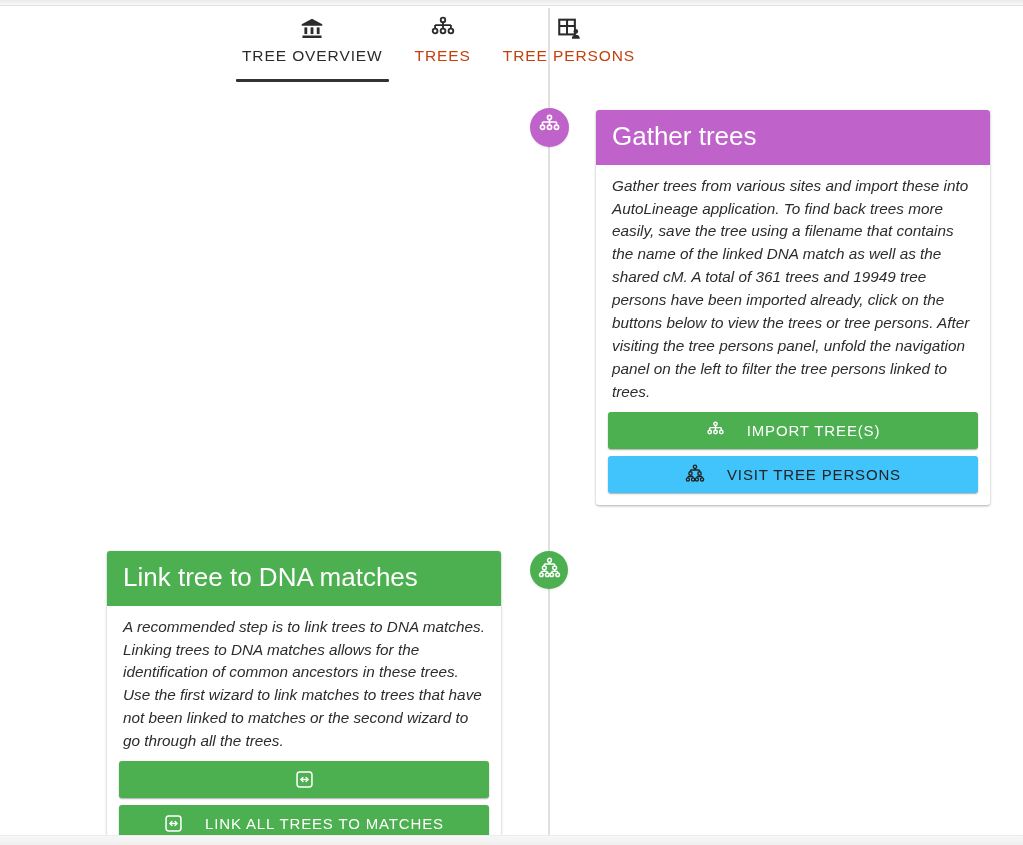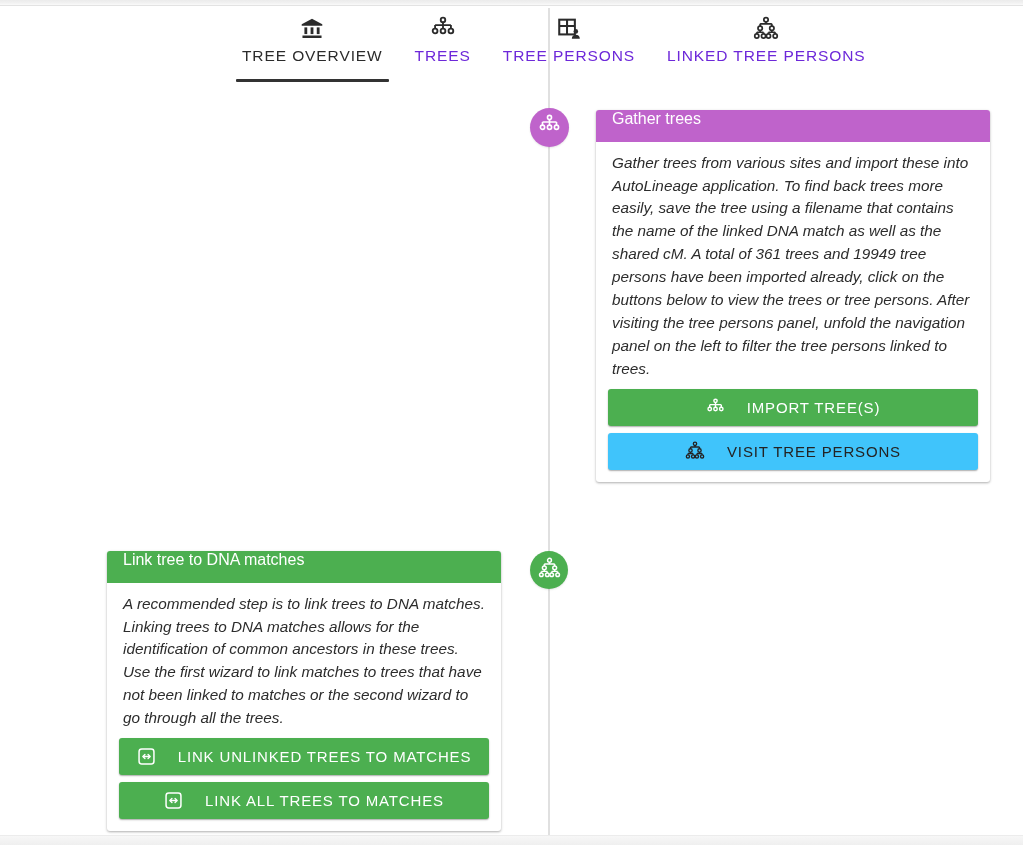--- a/index.html
+++ b/index.html
@@ -47,21 +47,21 @@
   }
   .tab .tab-icon {
     display: block;
     height: 26px;
     margin-bottom: 5px;
     line-height: 0;
   }
   .tab .tab-label {
     font-size: 15.5px;
     letter-spacing: 0.9px;
-    color: #6d28d9;
+    color: #c2410c;
     font-weight: 400;
     white-space: nowrap;
   }
   .tab.active .tab-label { color: #2b2b2b; }
   .tab .tab-underline {
     position: absolute;
     left: 10px; right: 10px;
     bottom: 0px;
     height: 3px;
     background: #333333;
@@ -99,23 +99,23 @@
   
   .card {
     position: absolute;
     background: #ffffff;
     border-radius: 3px;
     box-shadow: 0 1px 3px rgba(0,0,0,0.22), 0 1px 2px rgba(0,0,0,0.12);
     overflow: hidden;
     z-index: 2;
   }
   .card-header {
-    padding: 0 16px 14px 16px;
+    padding: 12px 16px 14px 16px;
     color: #ffffff;
-    font-size: 16px;
+    font-size: 26px;
     font-weight: 400;
     line-height: 1.1;
   }
   .card-header.purple { background: #bf63cb; }
   .card-header.green  { background: #4caf50; }
   .card-body {
     padding: 10px 16px 8px 16px;
     font-size: 15.3px;
     line-height: 1.5;
     color: #2c2c2c;
@@ -207,38 +207,20 @@
           </g>
           <rect x="11.3" y="10.4" width="5.2" height="5.2" fill="#ffffff"></rect>
           <circle cx="18.3" cy="14.2" r="2.1" fill="#2b2b2b"></circle>
           <path d="M14.6 21 C14.6 18.3 16.2 17.2 18.3 17.2 C20.4 17.2 22 18.3 22 21 Z" fill="#2b2b2b"></path>
         </svg>
       </span>
       <span class="tab-label">TREE PERSONS</span>
 
     </div>
 
-    <div class="tab">
-      <span class="tab-icon">
-        <svg width="26" height="26" viewBox="0 0 24 24" fill="none" stroke="#2b2b2b" stroke-width="1.6" aria-hidden="true">
-          <circle cx="12" cy="3.4" r="2"></circle>
-          <path d="M12 5.4 V7.2 M6.6 7.2 H17.4 M6.6 7.2 V9.4 M17.4 7.2 V9.4"></path>
-          <circle cx="6.6" cy="11.3" r="2"></circle>
-          <circle cx="17.4" cy="11.3" r="2"></circle>
-          <path d="M6.6 13.3 V15 M3.5 15 H9.7 M3.5 15 V16.6 M9.7 15 V16.6
-                   M17.4 13.3 V15 M14.3 15 H20.5 M14.3 15 V16.6 M20.5 15 V16.6"></path>
-          <circle cx="3.5" cy="18.5" r="1.9"></circle>
-          <circle cx="9.7" cy="18.5" r="1.9"></circle>
-          <circle cx="14.3" cy="18.5" r="1.9"></circle>
-          <circle cx="20.5" cy="18.5" r="1.9"></circle>
-        </svg>
-      </span>
-      <span class="tab-label">LINKED TREE PERSONS</span>
-
-    </div>
 
   </div>
 
   <div class="timeline-line"></div>
 
   <div class="node node-purple">
     <span>
       <svg width="23" height="23" viewBox="0 0 24 24" fill="none" stroke="#ffffff" stroke-width="1.7" aria-hidden="true">
         <circle cx="12" cy="3.6" r="2.1"></circle>
         <path d="M12 5.7 V8.4 M4.7 8.4 H19.3 M4.7 8.4 V11.6 M12 8.4 V11.6 M19.3 8.4 V11.6"></path>
@@ -312,21 +294,20 @@
     <div class="card-actions">
 
       <button class="btn btn-green">
         <span class="btn-icon">
           <svg width="19" height="19" viewBox="0 0 24 24" aria-hidden="true">
             <rect x="2.6" y="2.6" width="18.8" height="18.8" rx="3.4" ry="3.4" fill="none" stroke="#ffffff" stroke-width="1.9"></rect>
             <path d="M8.6 12 H15.4" stroke="#ffffff" stroke-width="1.8" stroke-linecap="round"></path>
             <path d="M10 9.6 L7.4 12 L10 14.4 M14 9.6 L16.6 12 L14 14.4" fill="none" stroke="#ffffff" stroke-width="1.8" stroke-linecap="round" stroke-linejoin="round"></path>
           </svg>
         </span>
-        <span>LINK UNLINKED TREES TO MATCHES</span>
       </button>
 
       <button class="btn btn-green">
         <span class="btn-icon">
           <svg width="19" height="19" viewBox="0 0 24 24" aria-hidden="true">
             <rect x="2.6" y="2.6" width="18.8" height="18.8" rx="3.4" ry="3.4" fill="none" stroke="#ffffff" stroke-width="1.9"></rect>
             <path d="M8.6 12 H15.4" stroke="#ffffff" stroke-width="1.8" stroke-linecap="round"></path>
             <path d="M10 9.6 L7.4 12 L10 14.4 M14 9.6 L16.6 12 L14 14.4" fill="none" stroke="#ffffff" stroke-width="1.8" stroke-linecap="round" stroke-linejoin="round"></path>
           </svg>
         </span>

